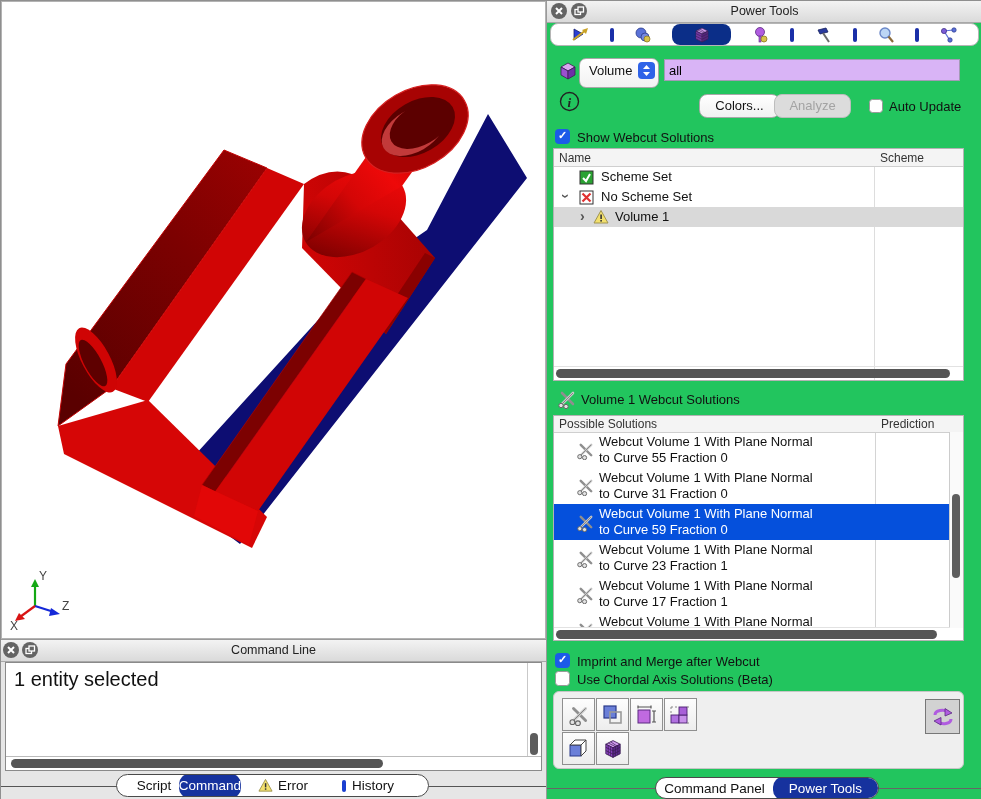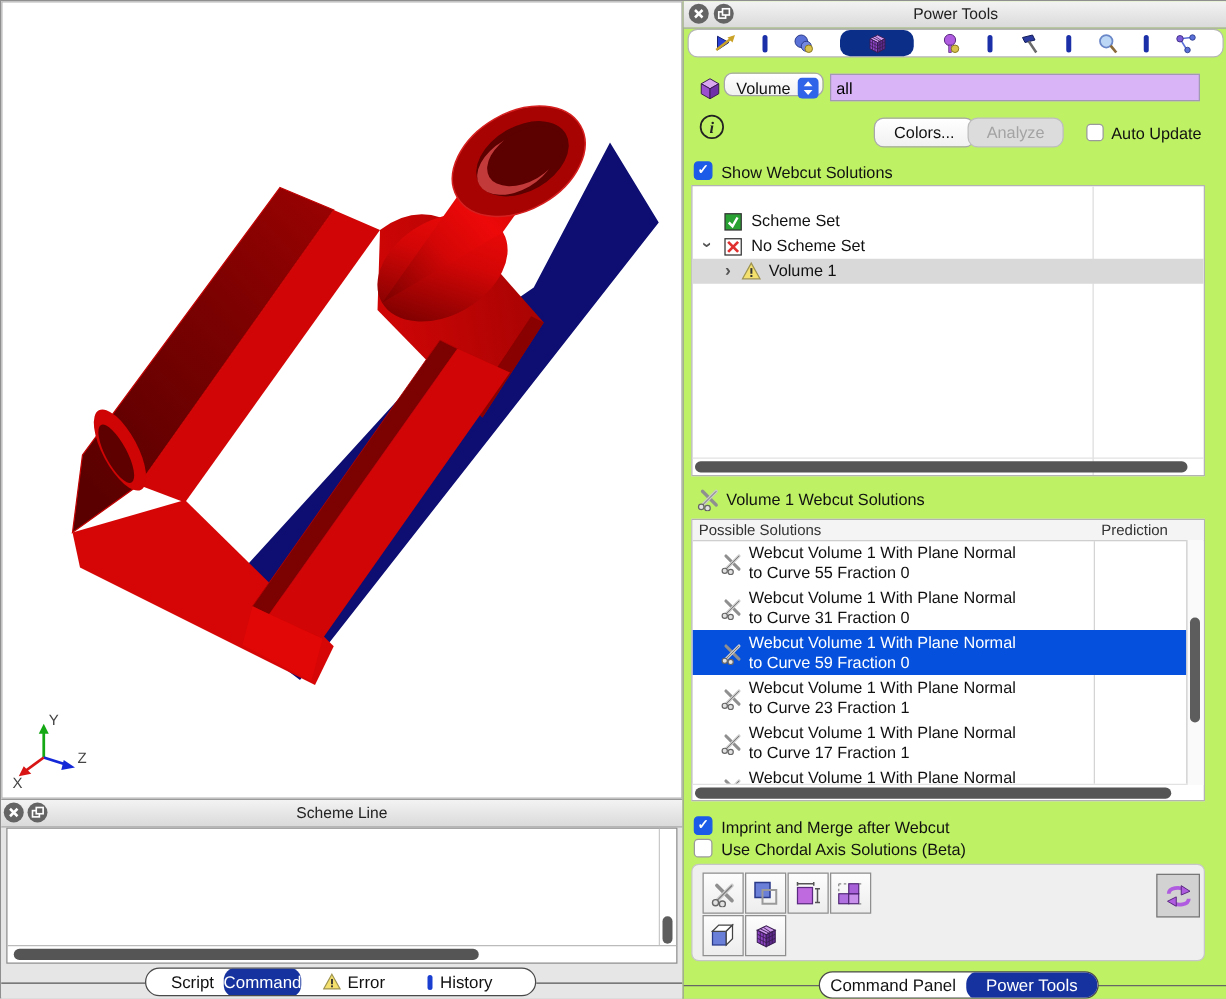--- a/index.html
+++ b/index.html
@@ -26,21 +26,21 @@
   .cl-text{position:absolute;left:8px;top:2px;right:16px;height:90px;font-size:20px;color:#111;line-height:28px;}
   .cl-vscroll{position:absolute;right:0;top:0;width:13px;height:93px;border-left:1px solid #c9c9c9;}
   .cl-hr{position:absolute;left:0;right:0;top:93px;border-top:1px solid #bbb;}
   .cl-hscroll{position:absolute;left:0;right:13px;top:94px;height:13px;}
   .seg-group{position:absolute;display:flex;background:#fff;border:1.5px solid #4a4a4a;border-radius:12px;box-sizing:border-box;align-items:center;overflow:hidden;}
   .seg{height:100%;display:flex;align-items:center;justify-content:center;font-size:13.5px;color:#111;gap:5px;box-sizing:border-box;}
   .seg.sel{background:#16329e;color:#fff;border-radius:10px;height:calc(100% + 3px);}
   .tabline{position:absolute;height:0;border-top:1.5px solid #555;}
 
   
-  .pt{position:absolute;left:545px;top:0;width:436px;height:799px;background:#bef264;border-left:1px solid #9a9a9a;box-sizing:border-box;}
+  .pt{position:absolute;left:545px;top:0;width:436px;height:799px;background:#22c55e;border-left:1px solid #9a9a9a;box-sizing:border-box;}
   .pt-tabbar{position:absolute;left:3px;right:3px;top:22px;height:23px;background:#fff;border:1px solid #b5b5b5;border-radius:8px;display:flex;align-items:center;box-sizing:border-box;}
   .pt-tab{flex:1;height:100%;display:flex;align-items:center;justify-content:center;border-radius:8px;}
   .pt-tab.sel{background:#0b2e88;}
   .pt-sep{width:4px;height:14px;border-radius:2px;background:#1a2fa8;flex:0 0 auto;}
   .btn{position:absolute;background:linear-gradient(#ffffff,#f1f1f1);border:1px solid #a8a8a8;border-radius:6px;font-size:13px;color:#111;text-align:center;box-sizing:border-box;}
   .btn.disabled{background:#dcdcdc;color:#a3a3a3;border-color:#bdbdbd;}
   .panel-box{position:absolute;background:#fff;border:1px solid #b3b3b3;box-sizing:border-box;overflow:hidden;}
   .hdr-row{position:absolute;left:0;right:0;top:0;height:17px;background:#f4f4f4;border-bottom:1px solid #cfcfcf;font-size:12px;color:#333;}
   .tree-row{position:absolute;left:0;right:0;height:20px;font-size:13px;color:#111;}
   .tree-row .lbl{position:absolute;top:2px;}
@@ -146,25 +146,26 @@
         <svg width="16" height="16">
             <path d="M5,5 L11,11 M11,5 L5,11" stroke="#fff" stroke-width="2"></path>
           </svg>
       </div>
       <div class="macbtn" style="left:21px;">
         <svg width="16" height="16">
             <rect x="4" y="6.5" width="5.5" height="5" fill="none" stroke="#fff" stroke-width="1.3"></rect>
             <rect x="7" y="4" width="5.5" height="5" fill="#646464" stroke="#fff" stroke-width="1.3"></rect>
           </svg>
       </div>
-      <div class="title">Scheme Line</div>
+      <div class="title">Command Line</div>
     </div>
 
     <div class="cl-out">
       <div class="cl-text">
+        <div>1 entity selected</div>
       </div>
       <div class="cl-vscroll">
         <div class="vthumb" style="left:2px;top:70px;height:22px;"></div>
       </div>
       <div class="cl-hr"></div>
       <div class="cl-hscroll">
         <div class="hthumb" style="left:5px;top:2px;width:372px;"></div>
       </div>
     </div>
 
@@ -261,21 +262,21 @@
           <circle cx="11" cy="14" r="2.2" fill="#5a6fd8" stroke="#2a3a8a" stroke-width="0.7"></circle>
         </svg>
       </div>
     </div>
 
     <svg style="position:absolute;left:10px;top:58px;" width="22" height="22">
       <polygon points="4,8 11,4 18,8 11,12" fill="#d9a6f0" stroke="#3a1d52" stroke-width="0.8"></polygon>
       <polygon points="4,8 11,12 11,20 4,16" fill="#9b4fd0" stroke="#3a1d52" stroke-width="0.8"></polygon>
       <polygon points="18,8 11,12 11,20 18,16" fill="#6e2fa8" stroke="#3a1d52" stroke-width="0.8"></polygon>
     </svg>
-    <div class="btn" style="left:32px;top:57px;width:80px;height:19px;border-radius:7px;">
+    <div class="btn" style="left:32px;top:57px;width:80px;height:30px;border-radius:7px;">
       <span style="position:absolute;left:9px;top:4px;">Volume</span>
       <svg style="position:absolute;right:3px;top:3px;" width="17" height="17">
         <rect x="0" y="0" width="17" height="17" rx="4" fill="#2f63e8"></rect>
         <polygon points="8.5,3 12,7 5,7" fill="#fff"></polygon>
         <polygon points="8.5,14 12,10 5,10" fill="#fff"></polygon>
       </svg>
     </div>
     <input style="position: absolute; left: 117px; top: 58px; width: 286px; height: 20px; background: rgb(217, 180, 246); border: 1px solid rgb(162, 154, 181); font-size: 13px; padding: 0px 4px; font-family: inherit;" value="all">
 
     <svg style="position:absolute;left:12px;top:90px;" width="21" height="21">
@@ -285,20 +286,24 @@
     <div class="btn" style="left:152px;top:93px;width:81px;height:24px;border-radius:8px;line-height:22px;">Colors...</div>
     <div class="btn disabled" style="left:227px;top:93px;width:77px;height:24px;border-radius:8px;line-height:22px;">Analyze</div>
     <span class="chk" style="left:322px;top:98px;"></span>
     <span class="lbl13" style="left:342px;top:98px;">Auto Update</span>
 
     <span class="chk on" style="left:8px;top:128px;width:15px;height:15px;"></span>
     <span class="lbl13" style="left:30px;top:129px;">Show Webcut Solutions</span>
 
     <div class="panel-box" style="left:6px;top:147px;width:411px;height:233px;">
       <div class="coldiv" style="left:320px;background:#ddd;"></div>
+      <div class="hdr-row">
+        <span style="position:absolute;left:5px;top:2px;">Name</span>
+        <span style="position:absolute;left:326px;top:2px;">Scheme</span>
+      </div>
       <div class="tree-row" style="top:38px;">
         <span class="chev" style="left:10px;transform:rotate(90deg);">›</span>
         <svg style="position:absolute;left:25px;top:3px;" width="15" height="15">
           <rect x="1" y="1" width="13" height="13" fill="#fff" stroke="#333" stroke-width="1"></rect>
           <path d="M3.5,3.5 L11.5,11.5 M11.5,3.5 L3.5,11.5" stroke="#e03030" stroke-width="2.2"></path>
         </svg>
         <span class="lbl" style="left:47px;">No Scheme Set</span>
       </div>
       <div class="tree-row" style="top:18px;">
         <svg style="position:absolute;left:25px;top:3px;" width="15" height="15">

